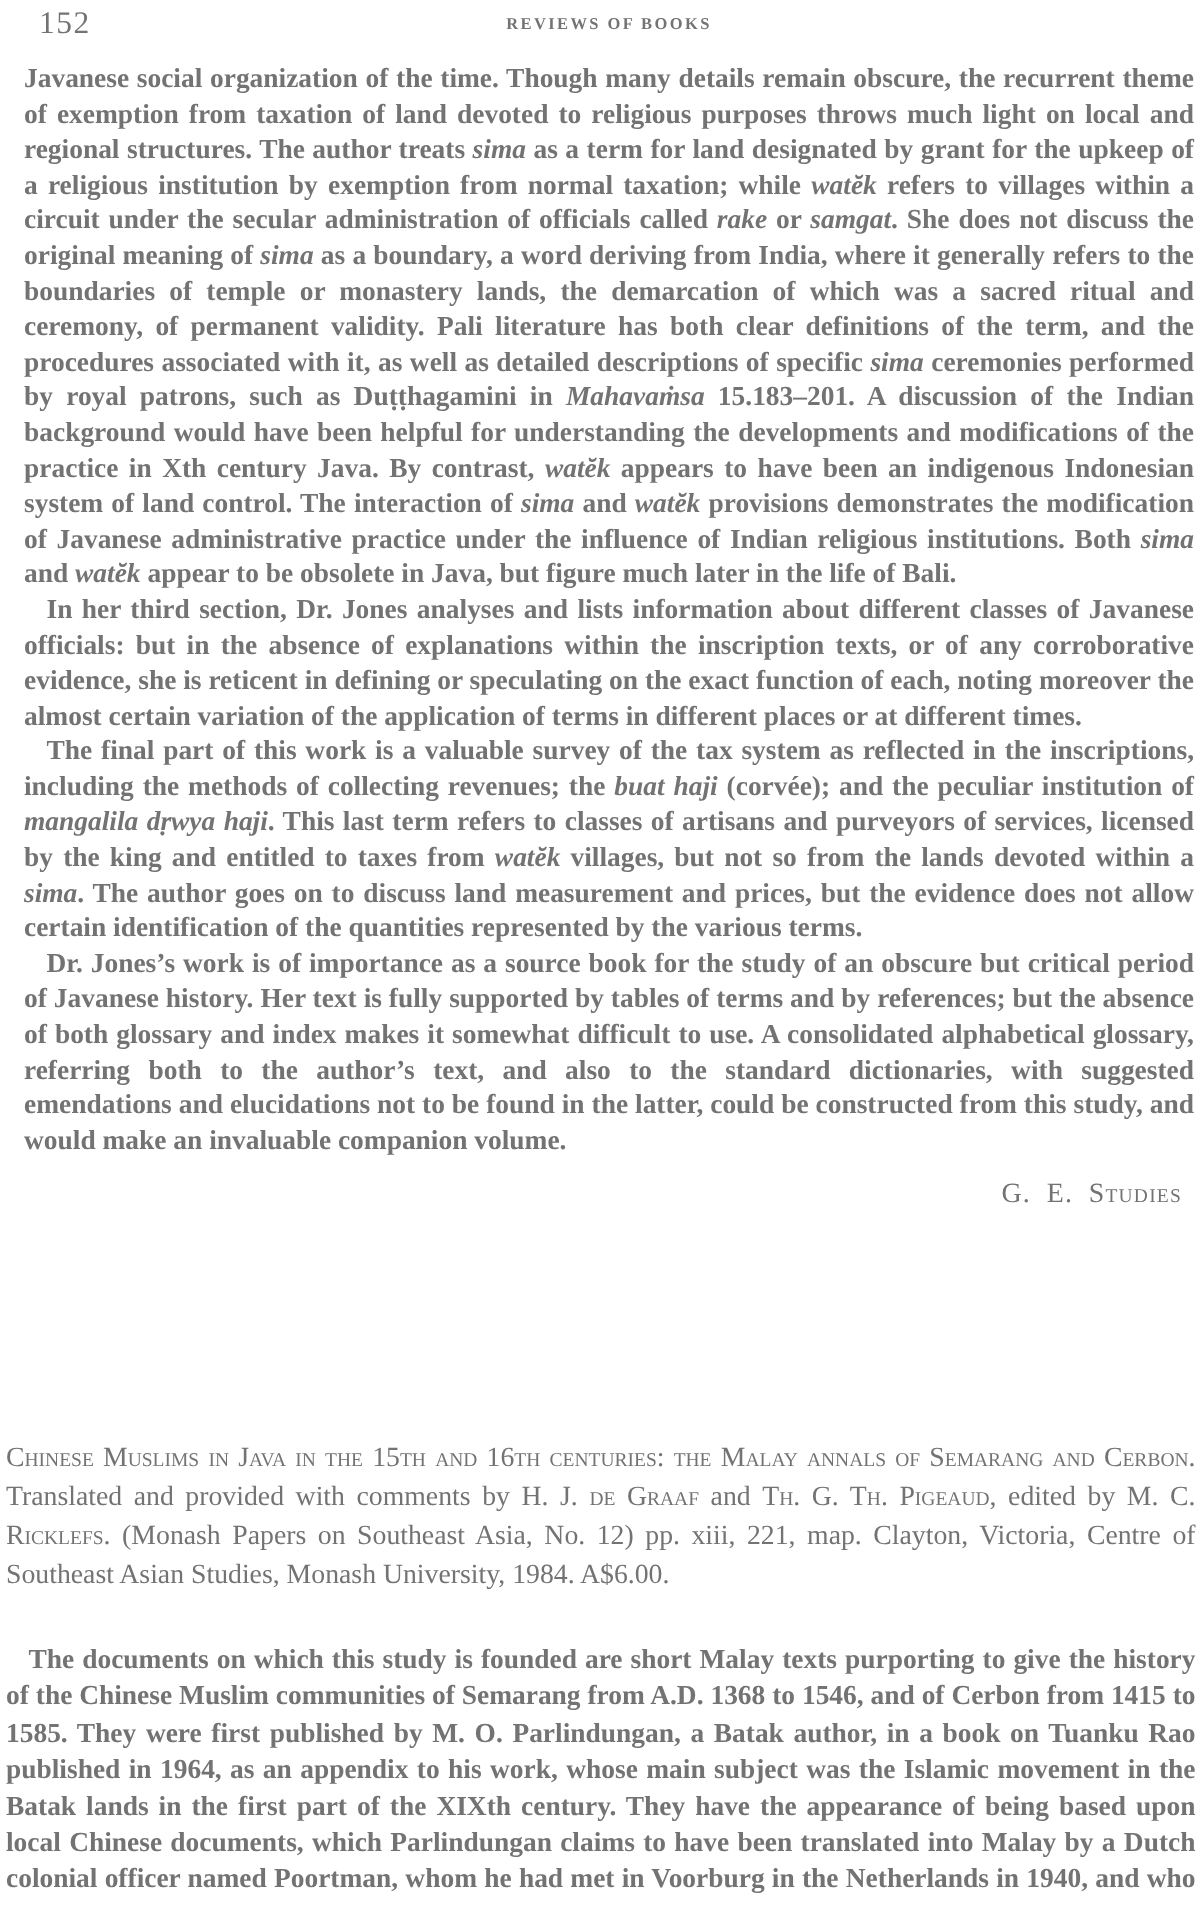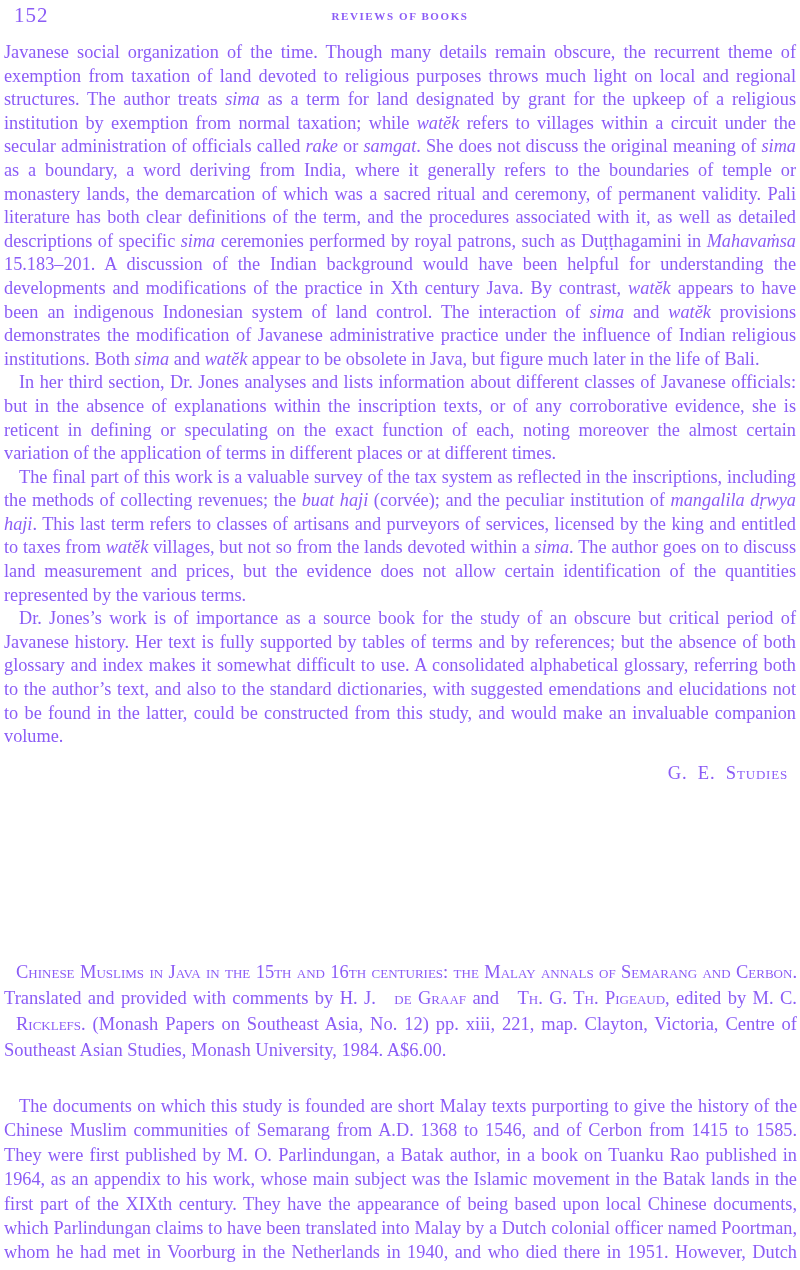--- a/index.html
+++ b/index.html
@@ -1,41 +1,41 @@
 <!DOCTYPE html>
 <html><head>
 <meta charset="utf-8">
 <style>
   html, body { margin: 0; padding: 0; background: #ffffff; }
   .page {
     position: relative;
     width: 800px; height: 1270px;
     background: #ffffff;
-    color: #8b5cf6;
+    color: #737373;
     font-family: "Liberation Serif", "DejaVu Serif", serif;
     font-size: 18.3px;
     line-height: 23.6px;
     box-sizing: border-box;
-    padding: 3px 4px 0 4px;
+    padding: 3px 4px 0 16px;
     overflow: hidden;
   }
   .page-header { position: relative; height: 27px; margin-bottom: 11px; }
   .page-number {
     position: absolute; left: 10px; top: 0;
     font-size: 21px; line-height: 24px; letter-spacing: 1px;
   }
   .running-head {
     display: block; text-align: center;
     font-size: 11px; font-weight: 700; letter-spacing: 1.6px;
     padding-top: 2px;
   }
-  .body-par { margin: 0; text-align: justify; }
+  .body-par { margin: 0; text-align: justify; font-weight: bold; }
   .indent { text-indent: 15px; }
   .seg-i { font-style: italic; }
-  .seg-sc { font-variant: small-caps; margin-left: 12px; }
+  .seg-sc { font-variant: small-caps; }
   .signature {
     margin: 12px 8px 0 0;
     text-align: right;
     font-variant: small-caps;
     font-size: 18.6px;
     letter-spacing: 0.8px;
     word-spacing: 5px;
   }
   .book-heading {
     position: absolute; left: 4px; right: 3px; top: 960px;

